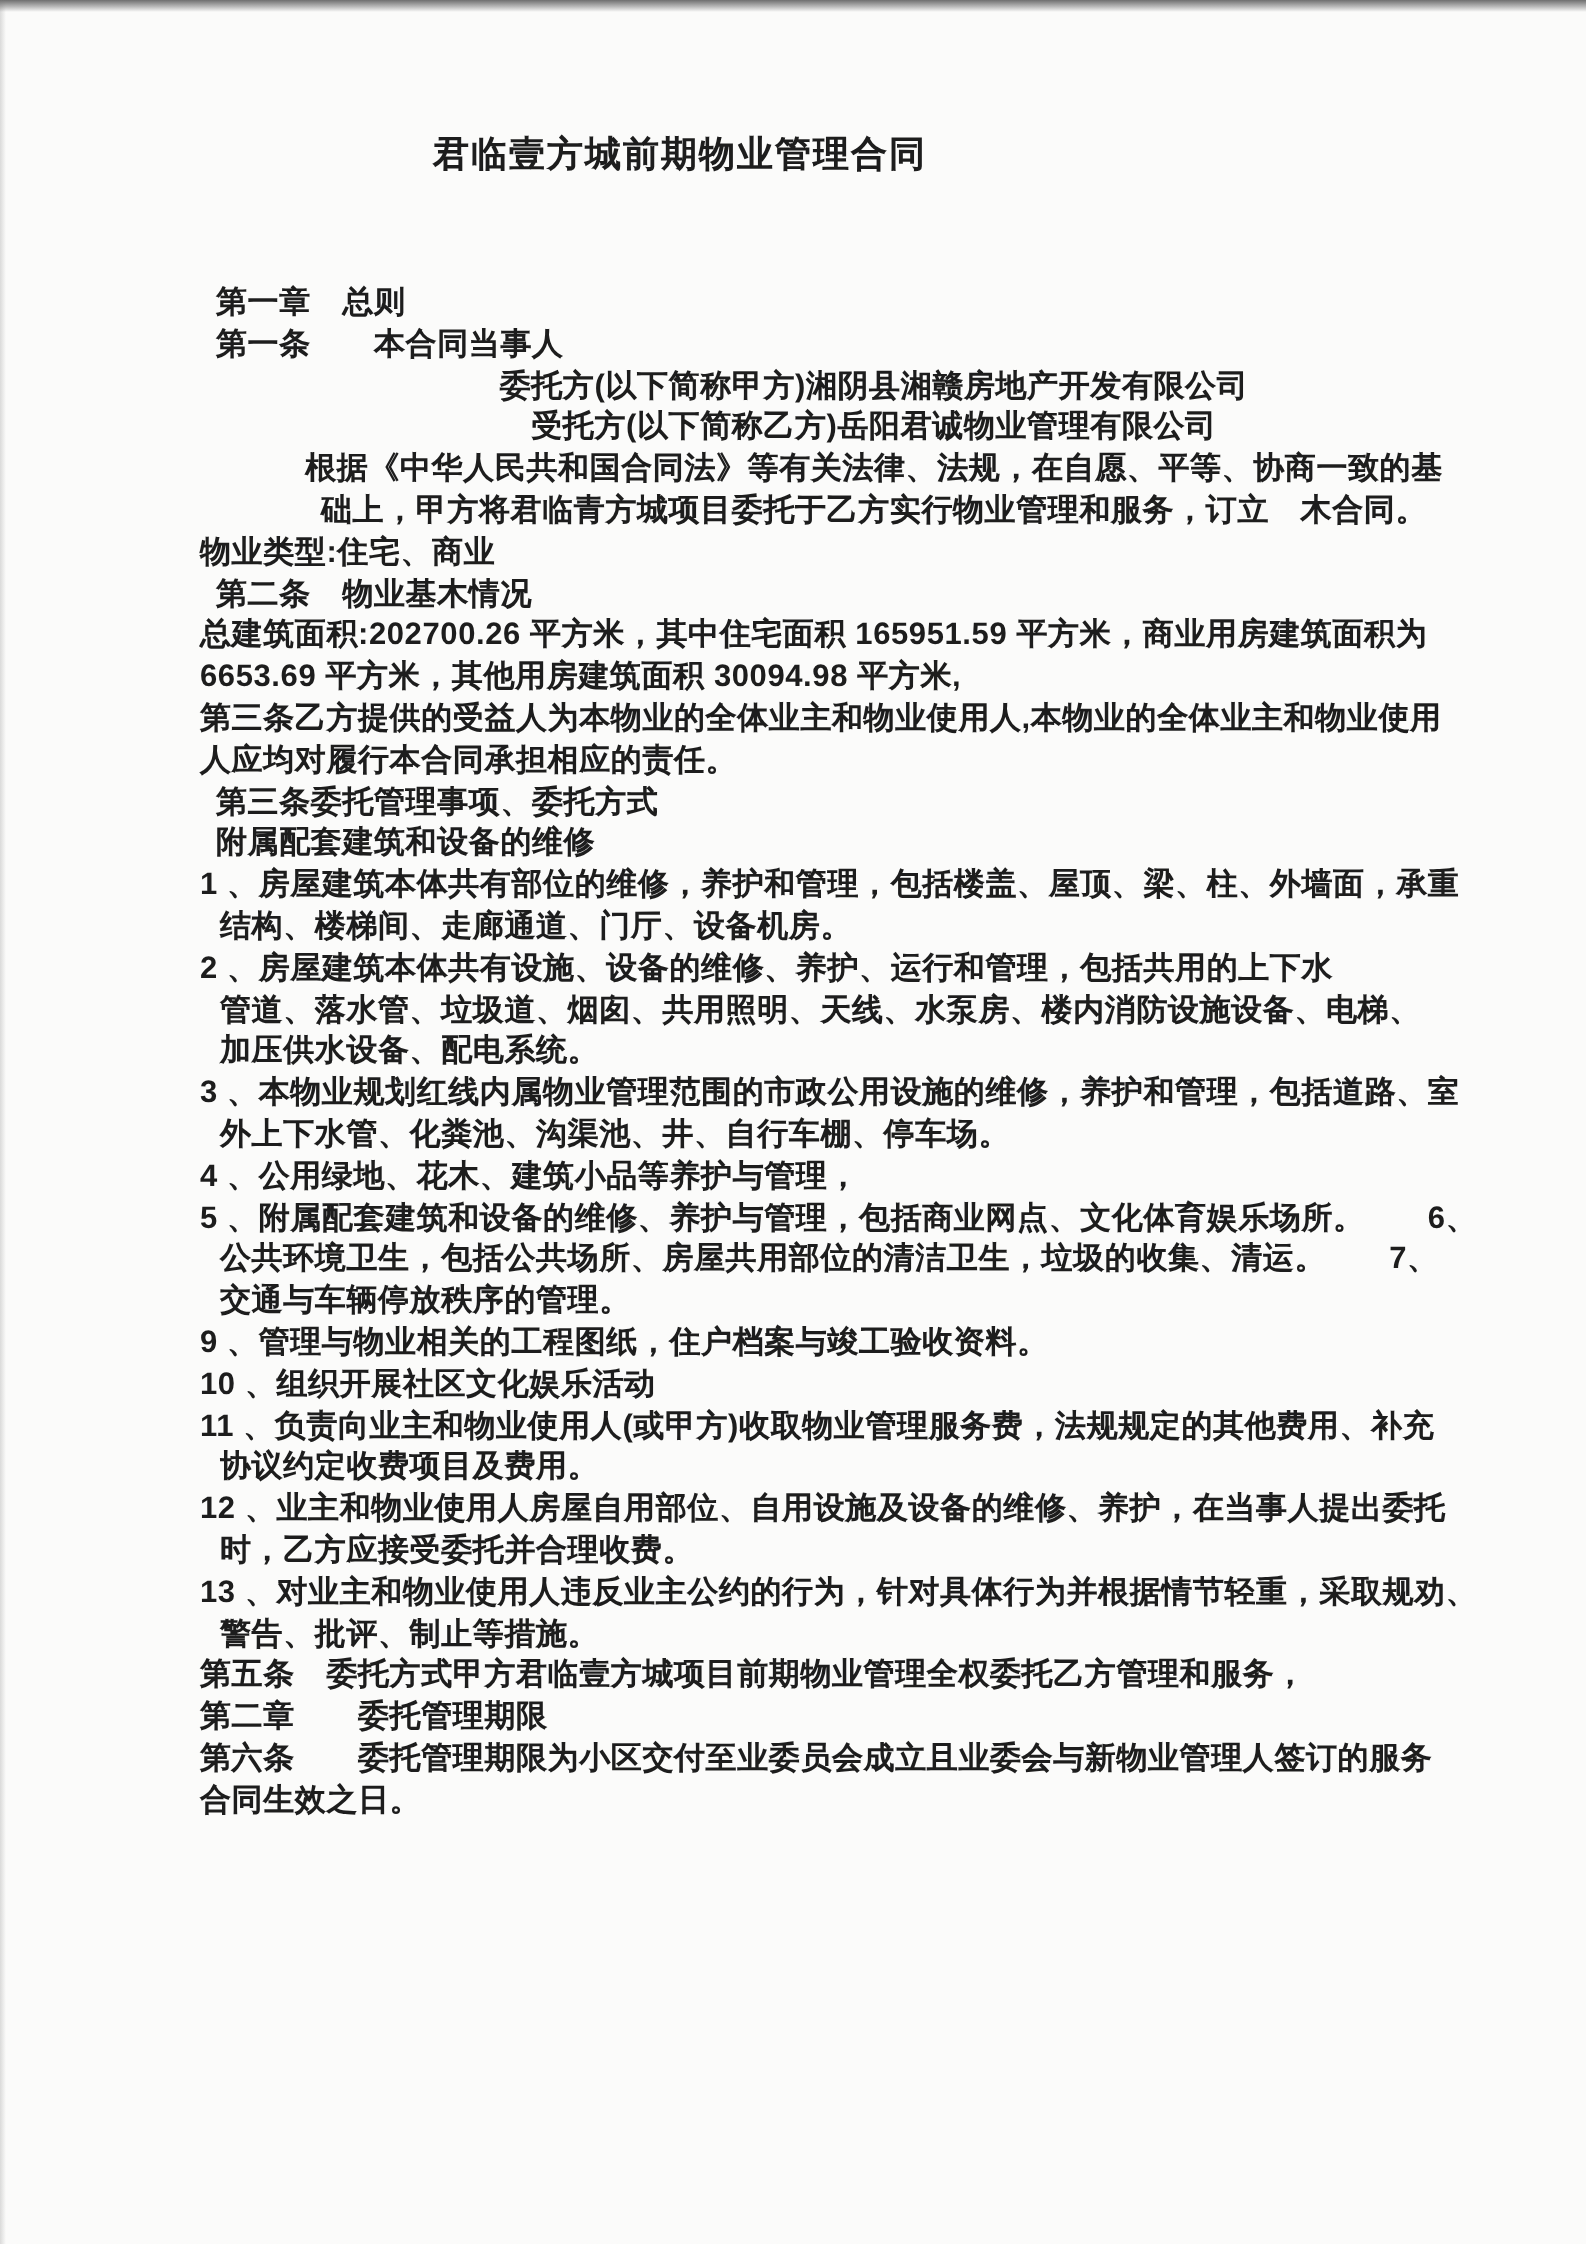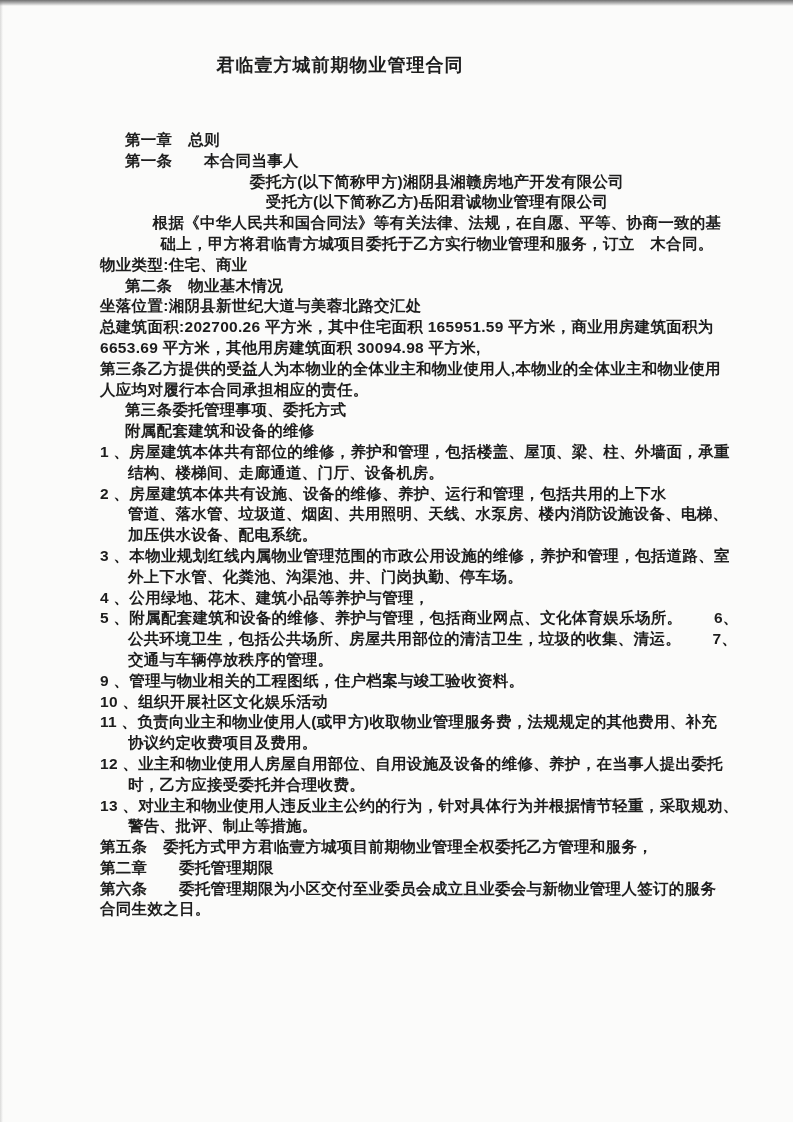--- a/index.html
+++ b/index.html
@@ -19,21 +19,21 @@
     height: 6px;
     background: linear-gradient(180deg, #6f6f6f 0%, #b9b9b9 55%, rgba(255,255,255,0) 100%);
   }
   .scan-edge-left {
     position: absolute;
     top: 0; bottom: 0; left: 0;
     width: 3px;
     background: linear-gradient(90deg, rgba(120,120,120,0.25), rgba(255,255,255,0));
   }
   .doc-title {
-    margin: 0;
+    margin: 12px;
     padding-top: 53px;
     width: 600px;
     margin-left: 40px;
     text-align: center;
     font-size: 18px;
     font-weight: 700;
     letter-spacing: 1px;
     line-height: 24px;
     white-space: nowrap;
   }
@@ -43,54 +43,53 @@
     width: 630px;
   }
   .line {
     font-size: 15.5px;
     font-weight: 700;
     line-height: 20.8px;
     letter-spacing: 0.3px;
     white-space: nowrap;
   }
   .line.l0 { margin-left: 0; }
-  .line.l1 { margin-left: 25px; }
+  .line.l1 { margin-left: 8px; }
   .line.l2 { margin-left: 44px; text-align: center; }
-  .line.lc { margin-left: 28px; }
+  .line.lc { margin-left: 10px; }
 </style>
 </head>
 <body>
 
 <div class="page">
   <div class="scan-edge-top"></div>
   <div class="scan-edge-left"></div>
   <h1 class="doc-title">君临壹方城前期物业管理合同</h1>
   <div class="doc-body">
       <div class="line l1">第一章　总则</div>
       <div class="line l1">第一条　　本合同当事人</div>
       <div class="line l2">委托方(以下简称甲方)湘阴县湘赣房地产开发有限公司</div>
       <div class="line l2">受托方(以下简称乙方)岳阳君诚物业管理有限公司</div>
       <div class="line l2">根据《中华人民共和国合同法》等有关法律、法规，在自愿、平等、协商一致的基</div>
       <div class="line l2">础上，甲方将君临青方城项目委托于乙方实行物业管理和服务，订立　木合同。</div>
       <div class="line l0">物业类型:住宅、商业</div>
       <div class="line l1">第二条　物业基木情况</div>
-      <div class="line l0">坐落位置:湘阴县新世纪大道与美蓉北路交汇处</div>
       <div class="line l0">总建筑面积:202700.26 平方米，其中住宅面积 165951.59 平方米，商业用房建筑面积为</div>
       <div class="line l0">6653.69 平方米，其他用房建筑面积 30094.98 平方米,</div>
       <div class="line l0">第三条乙方提供的受益人为本物业的全体业主和物业使用人,本物业的全体业主和物业使用</div>
       <div class="line l0">人应均对履行本合同承担相应的责任。</div>
       <div class="line l1">第三条委托管理事项、委托方式</div>
       <div class="line l1">附属配套建筑和设备的维修</div>
       <div class="line l0">1 、房屋建筑本体共有部位的维修，养护和管理，包括楼盖、屋顶、梁、柱、外墙面，承重</div>
       <div class="line lc">结构、楼梯间、走廊通道、门厅、设备机房。</div>
       <div class="line l0">2 、房屋建筑本体共有设施、设备的维修、养护、运行和管理，包括共用的上下水</div>
       <div class="line lc">管道、落水管、垃圾道、烟囱、共用照明、天线、水泵房、楼内消防设施设备、电梯、</div>
       <div class="line lc">加压供水设备、配电系统。</div>
       <div class="line l0">3 、本物业规划红线内属物业管理范围的市政公用设施的维修，养护和管理，包括道路、室</div>
-      <div class="line lc">外上下水管、化粪池、沟渠池、井、门岗执勤、停车场。</div>
+      <div class="line lc">外上下水管、化粪池、沟渠池、井、自行车棚、停车场。</div>
       <div class="line l0">4 、公用绿地、花木、建筑小品等养护与管理，</div>
       <div class="line l0">5 、附属配套建筑和设备的维修、养护与管理，包括商业网点、文化体育娱乐场所。　　6、</div>
       <div class="line lc">公共环境卫生，包括公共场所、房屋共用部位的清洁卫生，垃圾的收集、清运。　　7、</div>
       <div class="line lc">交通与车辆停放秩序的管理。</div>
       <div class="line l0">9 、管理与物业相关的工程图纸，住户档案与竣工验收资料。</div>
       <div class="line l0">10 、组织开展社区文化娱乐活动</div>
       <div class="line l0">11 、负责向业主和物业使用人(或甲方)收取物业管理服务费，法规规定的其他费用、补充</div>
       <div class="line lc">协议约定收费项目及费用。</div>
       <div class="line l0">12 、业主和物业使用人房屋自用部位、自用设施及设备的维修、养护，在当事人提出委托</div>
       <div class="line lc">时，乙方应接受委托并合理收费。</div>

